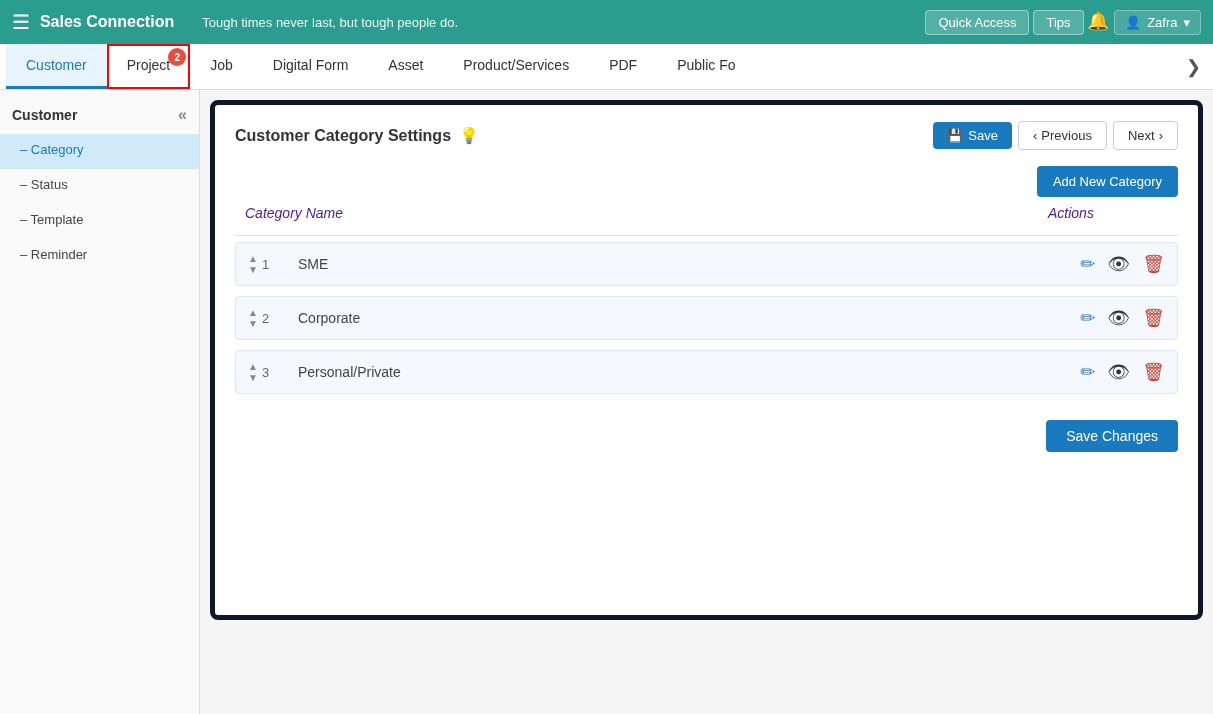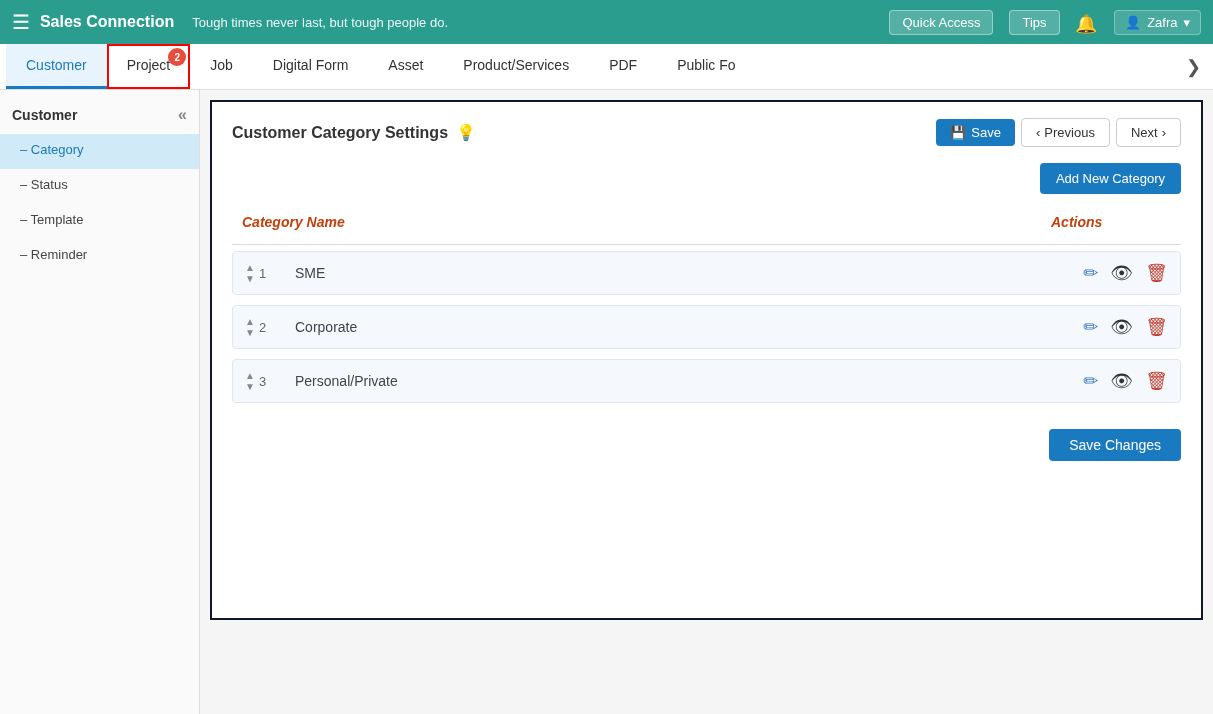--- a/index.html
+++ b/index.html
@@ -8,23 +8,23 @@
     
     .topnav {
       background: #2a9d8f;
       height: 44px;
       display: flex;
       align-items: center;
       padding: 0 12px;
       color: white;
     }
     .topnav-menu { font-size: 20px; cursor: pointer; margin-right: 10px; }
-    .topnav-brand { font-weight: bold; font-size: 16px; margin-right: 18px; }
+    .topnav-brand { font-weight: bold; font-size: 16px; margin-right: 28px; }
     .topnav-tagline { font-size: 13px; opacity: 0.9; flex: 1; }
-    .topnav-actions { display: flex; align-items: flex-end; gap: 16px; }
+    .topnav-actions { display: flex; align-items: flex-start; gap: 4px; }
     .topnav-btn {
       background: rgba(255,255,255,0.2);
       border: 1px solid rgba(255,255,255,0.4);
       color: white;
       padding: 4px 12px;
       border-radius: 4px;
       cursor: pointer;
       font-size: 13px;
     }
     .topnav-bell { font-size: 18px; cursor: pointer; }
@@ -135,22 +135,22 @@
     
     .content-area {
       flex: 1;
       overflow: auto;
       background: #f5f5f5;
       padding: 0;
     }
     .content-panel {
       background: white;
       margin: 10px;
-      border: 2px solid #0f172a;
-      border-radius: 0;
+      border: 5px solid #0f172a;
+      border-radius: 8px;
       padding: 16px 20px 20px 20px;
       min-height: 520px;
     }
     .content-header {
       display: flex;
       align-items: center;
       justify-content: space-between;
       margin-bottom: 16px;
     }
     .content-title {
@@ -195,30 +195,30 @@
       gap: 4px;
     }
     .btn-add {
       background: #1a7abf;
       color: white;
       border: none;
       padding: 8px 16px;
       border-radius: 4px;
       cursor: pointer;
       font-size: 13px;
-      margin-bottom: 12px;
+      margin-bottom: 0;
       float: right;
     }
     .table-section { clear: both; }
     .table-header {
       display: flex;
       padding: 8px 10px;
-      font-weight: bold;
+      font-weight: normal;
       font-style: italic;
-      color: #c2410c;
+      color: #4c1d95;
       font-size: 14px;
       gap: 6px;
     }
     .th-name { flex: 1; }
     .th-actions { width: 120px; text-align: left; }
     .divider { border: none; border-top: 1px solid #ddd; margin: 6px 0; }
     .category-row {
       display: flex;
       align-items: center;
       background: #f5f9fd;

